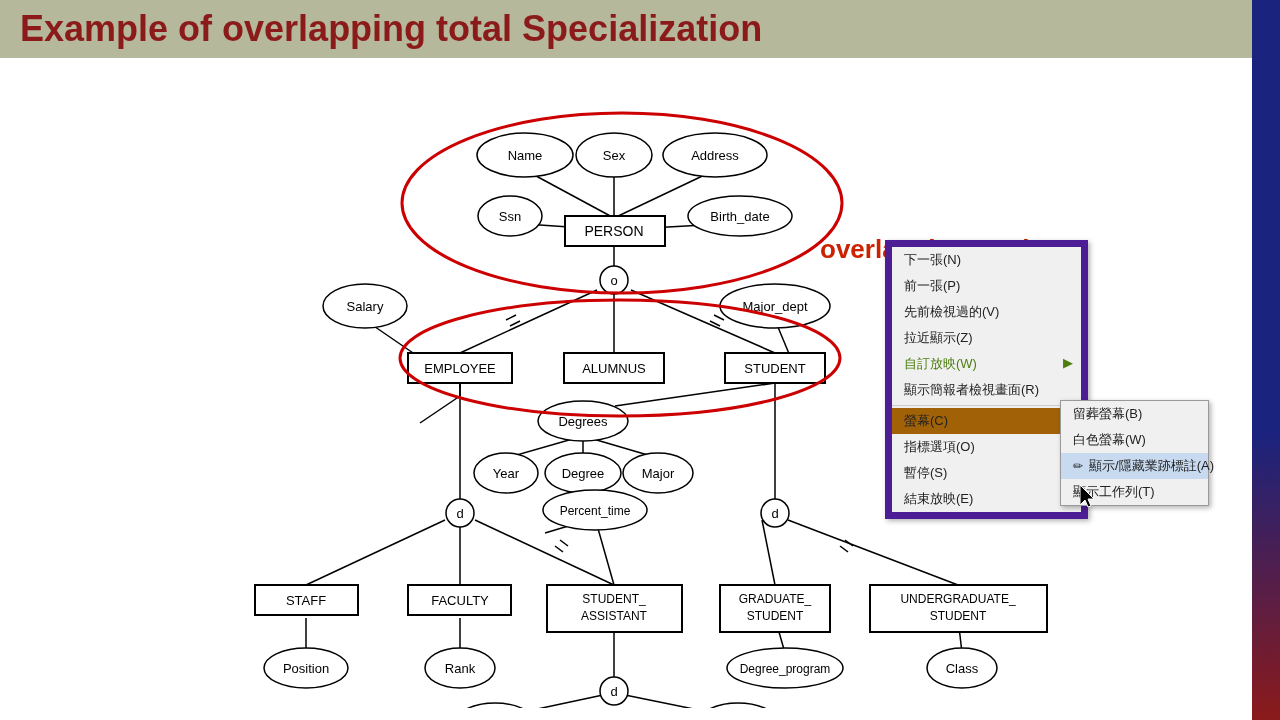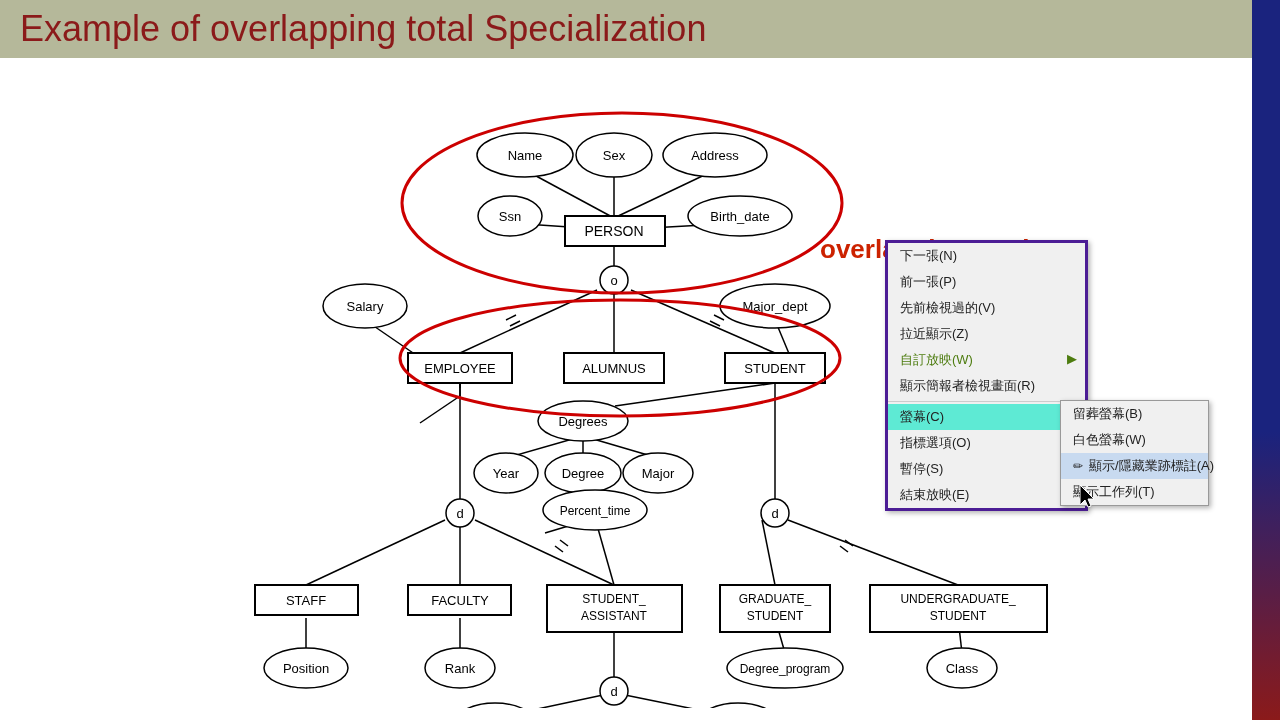--- a/index.html
+++ b/index.html
@@ -14,21 +14,21 @@
 
     
     #header {
       background: #b5b89a;
       padding: 8px 20px;
       position: relative;
     }
     #header h1 {
       color: #8b1a1a;
       font-size: 36px;
-      font-weight: normal;
+      font-weight: bold;
     }
 
     
     #right-stripe {
       position: absolute;
       right: 0;
       top: 0;
       width: 28px;
       height: 720px;
       background: linear-gradient(to bottom, #1a237e 60%, #8b1a1a 100%);
@@ -51,34 +51,34 @@
       width: 100%;
       height: 100%;
     }
 
     
     #context-menu {
       position: absolute;
       top: 240px;
       left: 885px;
       background: #f0f0f0;
-      border: 3px solid #4c1d95;
+      border: 7px solid #4c1d95;
       box-shadow: 2px 2px 5px rgba(0,0,0,0.3);
       z-index: 100;
       width: 203px;
     }
     #context-menu .menu-item {
       padding: 4px 12px;
       font-size: 13px;
       color: #222;
       cursor: pointer;
       white-space: nowrap;
     }
     #context-menu .menu-item.active-item {
-      background: #5eead4;
+      background: #a16207;
     }
     #context-menu .menu-divider {
       border-top: 1px solid #ccc;
       margin: 2px 0;
     }
     #context-menu .menu-item.has-arrow::after {
       content: '▶';
       float: right;
       margin-right: -4px;
     }

